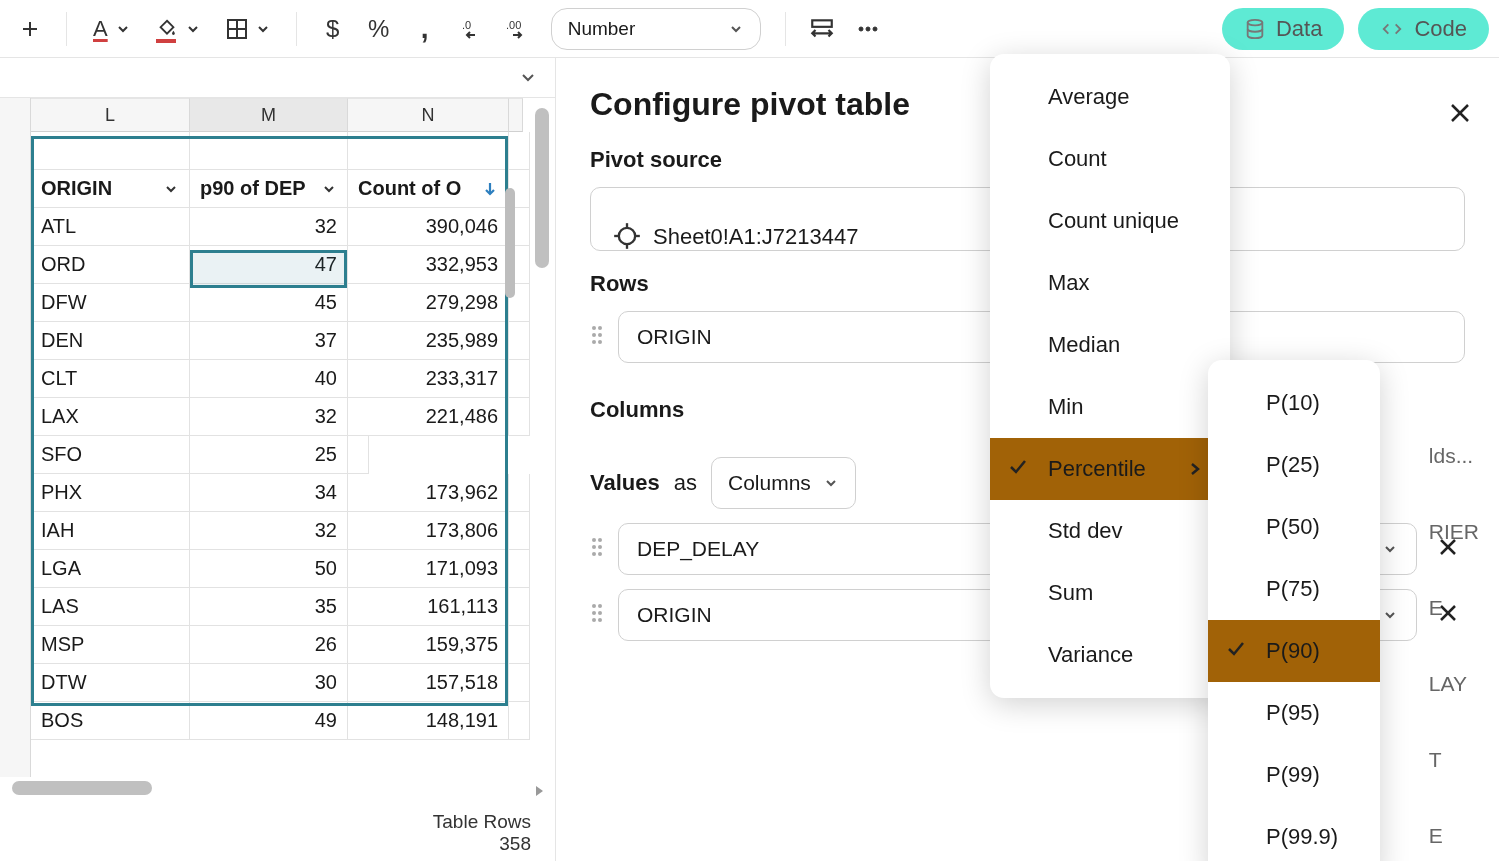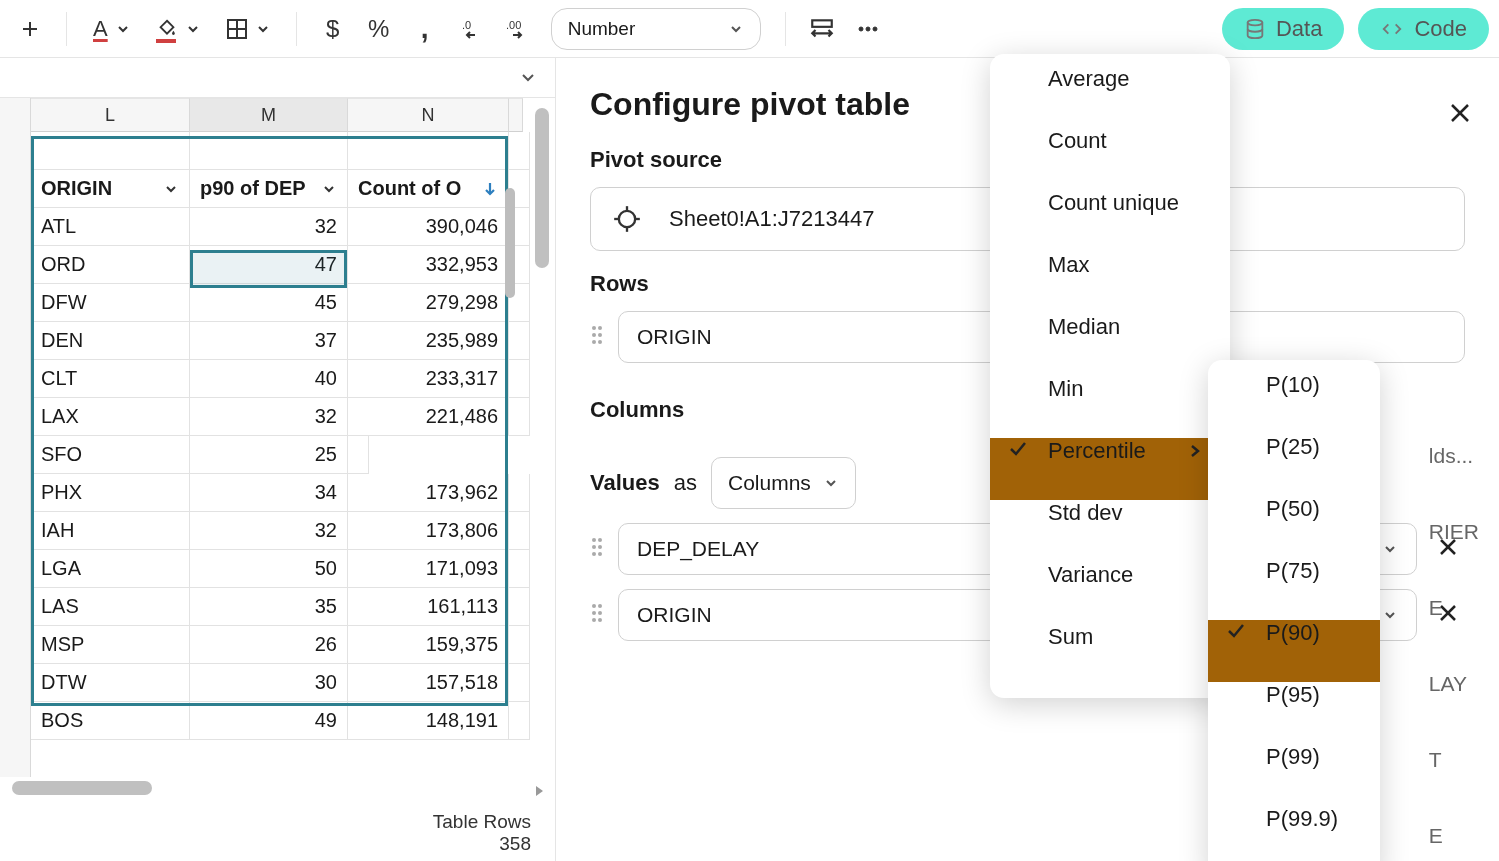--- a/index.html
+++ b/index.html
@@ -41,33 +41,33 @@
 .vscroll { position: absolute; right: 6px; top: 10px; width: 14px; height: 160px; background: #c0c0c0; border-radius: 7px; }
 .hscroll { position: absolute; left: 12px; bottom: 10px; width: 140px; height: 14px; background: #c0c0c0; border-radius: 7px; }
 .inner-vscroll { position: absolute; right: -6px; top: 60px; width: 10px; height: 110px; background: #bdbdbd; border-radius: 5px; }
 
 .footer { text-align: right; padding: 6px 24px; font-size: 19px; color: #333; }
 
 .right { flex: 1; border-left: 1px solid #e5e5e5; padding: 28px 34px; overflow: hidden; position: relative; }
 .panel-title { font-size: 32px; font-weight: 700; margin-bottom: 24px; }
 .close-x { position: absolute; right: 26px; top: 42px; cursor: pointer; }
 .section-label { font-size: 22px; font-weight: 700; margin: 20px 0 14px; }
-.source-box { border: 1px solid #d0d0d0; border-radius: 10px; height: 64px; display: flex; align-items: center; gap: 28px; padding: 0 22px; font-size: 22px; }
+.source-box { border: 1px solid #d0d0d0; border-radius: 10px; height: 64px; display: flex; align-items: flex-end; gap: 12px; padding: 0 22px; font-size: 22px; }
 .source-box .target-ic { width: 28px; height: 28px; }
 
 .pill-row { display: flex; align-items: center; gap: 14px; margin-bottom: 14px; }
 .drag-h { color: #888; cursor: grab; }
 .pill { flex: 1; height: 52px; border: 1px solid #d0d0d0; border-radius: 10px; display: flex; align-items: center; justify-content: space-between; padding: 0 18px; font-size: 21px; cursor: pointer; }
 .pill.narrow { flex: none; width: 150px; }
 .del-x { cursor: pointer; padding: 0 6px; }
 .values-row { display: flex; align-items: center; gap: 14px; margin-bottom: 14px; }
 .mini-select { height: 52px; border: 1px solid #d0d0d0; border-radius: 10px; display: flex; align-items: center; gap: 12px; padding: 0 16px; font-size: 21px; cursor: pointer; }
 
 .menu { position: absolute; background: #fff; border-radius: 14px; box-shadow: 0 6px 30px rgba(0,0,0,0.18); padding: 12px 0; z-index: 50; }
-.menu-item { height: 62px; display: flex; align-items: flex-start; padding: 0 28px 0 58px; font-size: 22px; cursor: pointer; position: relative; white-space: nowrap; }
+.menu-item { height: 62px; display: flex; align-items: center; padding: 0 28px 0 58px; font-size: 22px; cursor: pointer; position: relative; white-space: nowrap; }
 .menu-item.sel { background: #a16207; }
 .menu-item .check { position: absolute; left: 18px; }
 .menu-item .arr { margin-left: auto; padding-left: 20px; }
 .agg-menu { left: 990px; top: 54px; width: 240px; }
 .pct-menu { left: 1208px; top: 360px; width: 172px; }
 
 .hidden-fields { position: absolute; right: 20px; top: 360px; font-size: 21px; color: #666; z-index: 10; }
 .hf-item { height: 76px; display: flex; align-items: center; }
 </style>
 </head>
@@ -465,24 +465,24 @@
         </svg></span>
       <span>Percentile</span>
       <span class="arr"><svg width="14" height="14" viewBox="0 0 14 14" fill="none" stroke="#222" stroke-width="2.5">
           <polyline points="4,2 10,7 4,12"></polyline>
         </svg></span>
     </div>
     <div class="menu-item">
       <span>Std dev</span>
     </div>
     <div class="menu-item">
+      <span>Sum</span>
+    </div>
+    <div class="menu-item">
       <span>Variance</span>
-    </div>
-    <div class="menu-item">
-      <span>Sum</span>
     </div>
   </div>
 
 <div class="menu pct-menu" id="pct-menu">
     <div class="menu-item">
       <span>P(10)</span>
     </div>
     <div class="menu-item">
       <span>P(25)</span>
     </div>

